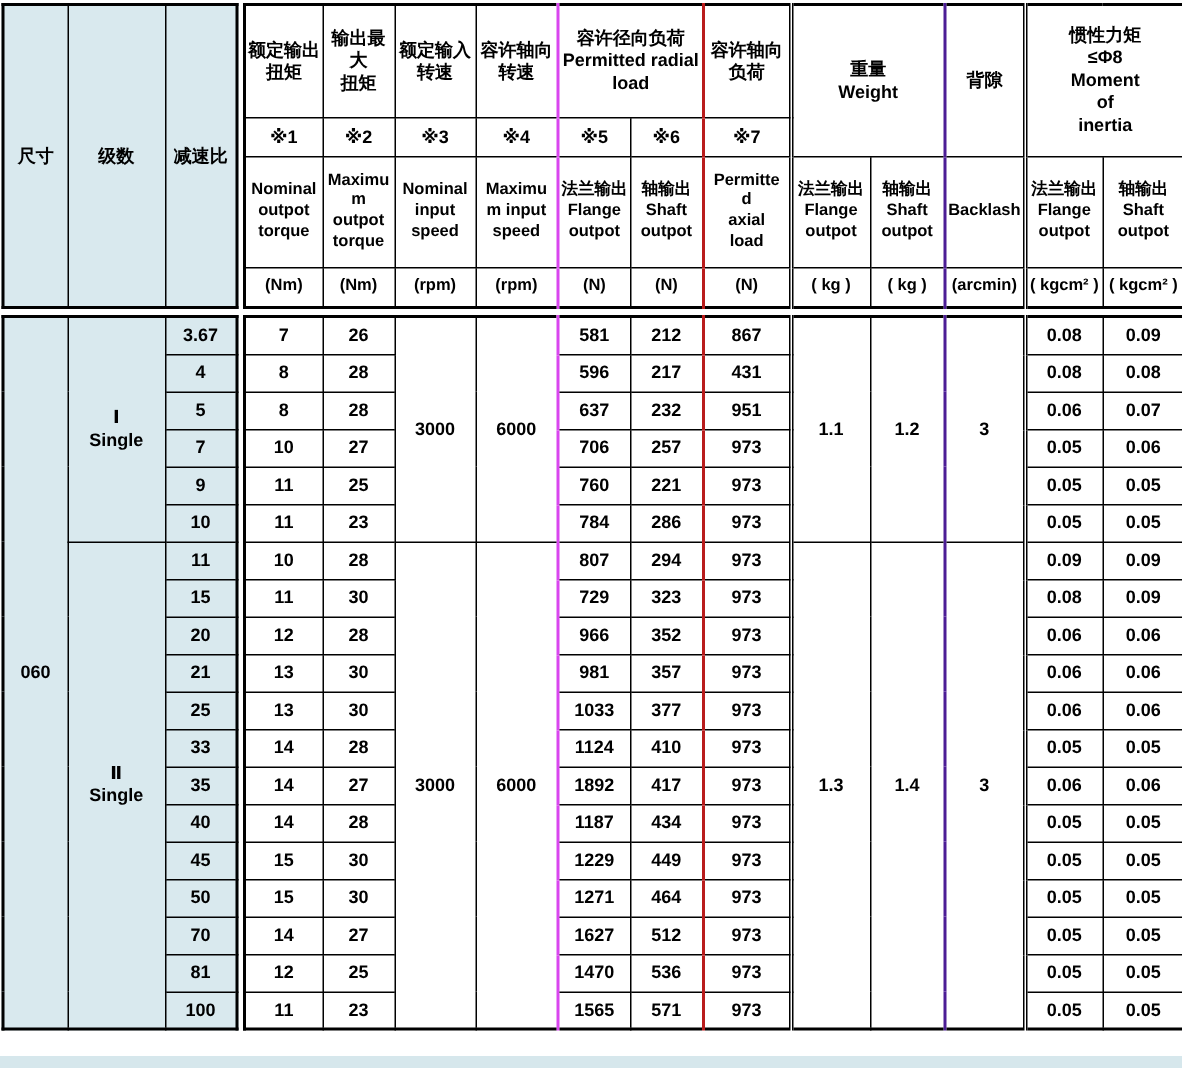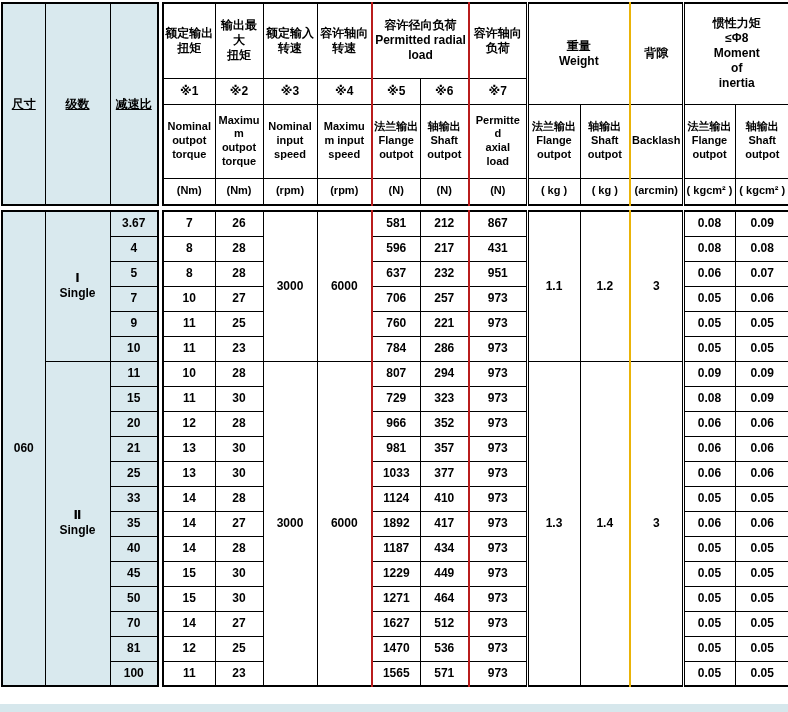--- a/index.html
+++ b/index.html
@@ -20,35 +20,35 @@
     border:1px solid #000;
     text-align:center;vertical-align:middle;
     padding:0 1px;
     font-weight:bold;
     white-space:pre-line;
     line-height:1.25;
     overflow:hidden;
   }
   #header-left,#body-left{border:2px solid #000;background:#d9e9ee;}
   #header-right,#body-right{border:2px solid #000;background:#ffffff;}
-  #header-left{width:157px;text-decoration:underline;}
+  #header-left{width:157px;}
   #header-right{width:628px;}
   #body-left{width:157px;}
   #body-right{width:628px;}
   .cn{font-size:12px;}
   .mark{font-size:12px;}
   .en{font-size:11px;}
   .unit{font-size:11px;}
   #body-left td,#body-right td{font-size:12px;}
   #body-left tr,#body-right tr{height:25px;}
   
-  .c5{border-left:2px solid #b91c1c;}
+  .c5{border-left:2px solid #d946ef;}
   .c7{border-left:2px solid #b91c1c;}
   .c8{border-left:3px double #000;}
-  .c10{border-left:2px solid #eab308;}
+  .c10{border-left:2px solid #4c1d95;}
   .c11{border-left:3px double #000;}
   .bottom-strip{
     position:absolute;left:0;bottom:0;width:788px;height:8px;
     background:#d6e7ec;
   }
 </style>
 </head>
 <body>
 
 <div class="page">

